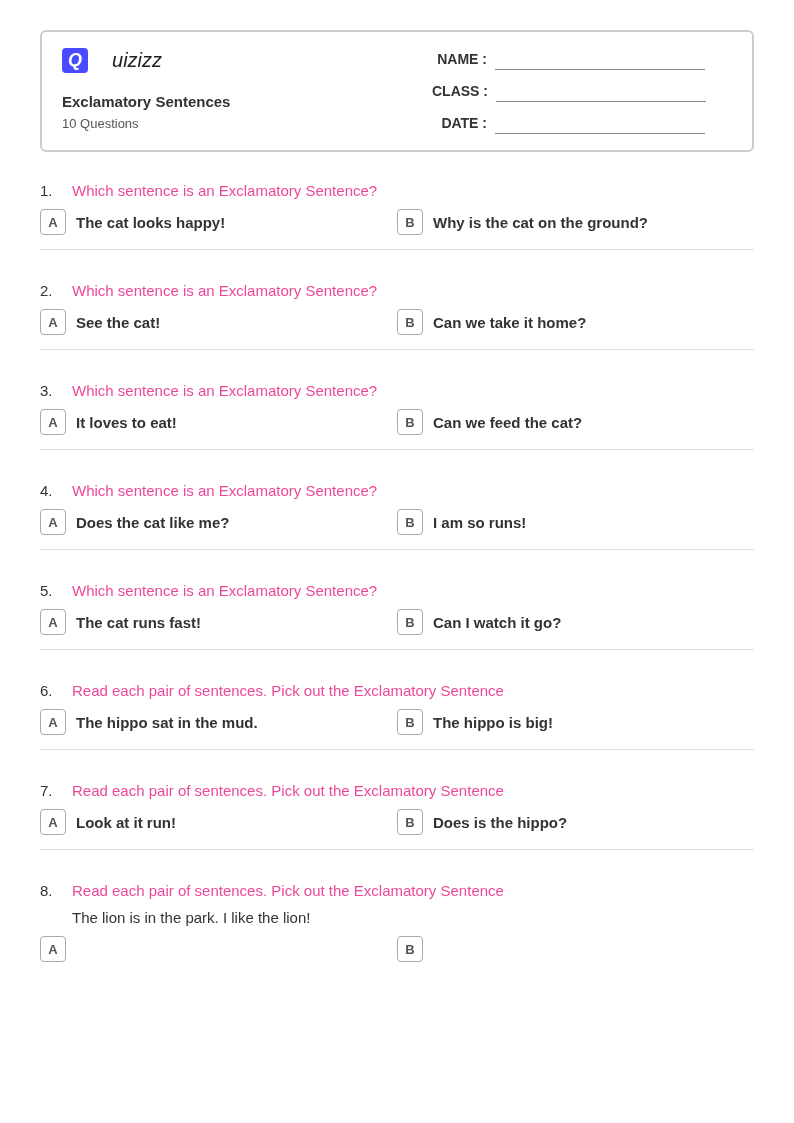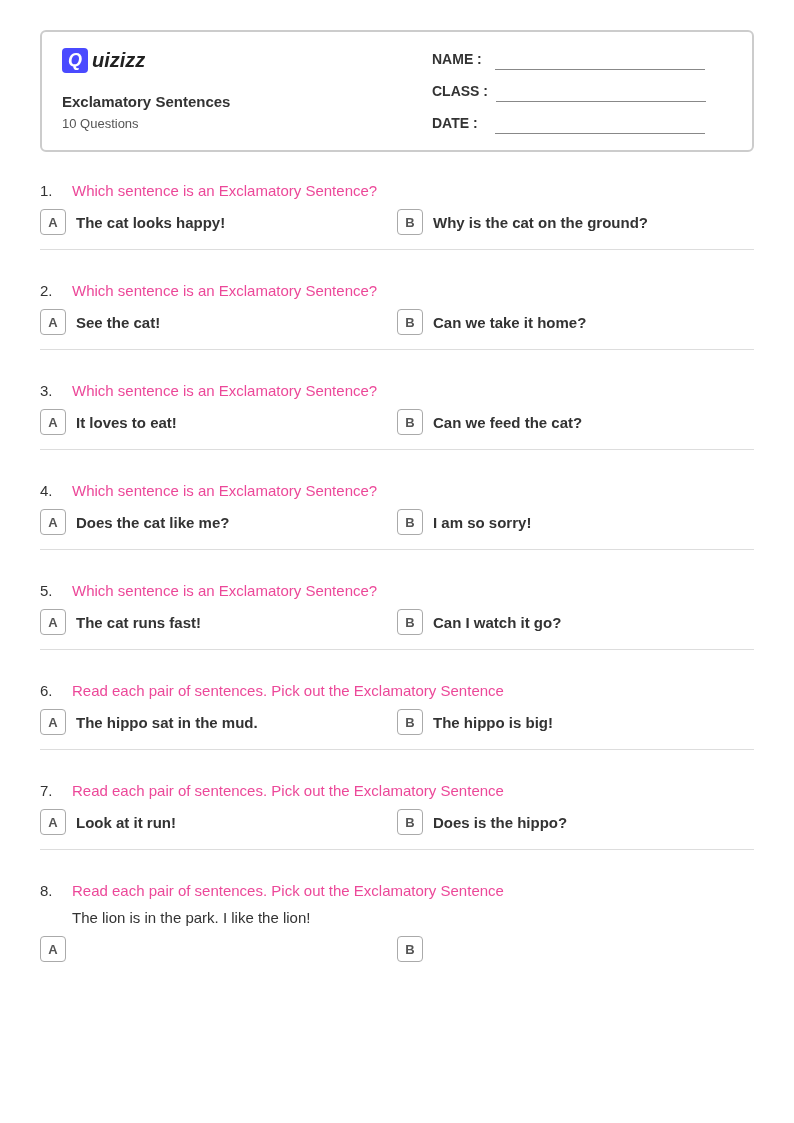--- a/index.html
+++ b/index.html
@@ -45,23 +45,24 @@
       color: #fff;
       font-weight: 900;
       font-size: 18px;
       padding: 2px 6px;
       border-radius: 4px;
       font-style: italic;
     }
 
     .logo-text {
       font-size: 20px;
-      font-weight: 700;
+      font-weight: 400;
       color: #222;
       font-style: italic;
+      margin-left: 20px;
     }
 
     .quiz-title {
       font-size: 15px;
       font-weight: 600;
       color: #333;
       margin-top: 14px;
     }
 
     .quiz-count {
@@ -80,20 +81,21 @@
       display: flex;
       align-items: center;
       gap: 8px;
     }
 
     .field-label {
       font-size: 14px;
       font-weight: 600;
       color: #333;
       min-width: 55px;
+      text-align: right;
     }
 
     .field-line {
       border: none;
       border-bottom: 1.5px solid #888;
       width: 210px;
       height: 22px;
       outline: none;
       font-size: 14px;
     }
@@ -259,21 +261,21 @@
         <span class="question-num">4.</span>
         <span class="question-text">Which sentence is an Exclamatory Sentence?</span>
       </div>
       <div class="answers-row">
         <div class="answer-option">
           <div class="option-box">A</div>
           <span class="option-text">Does the cat like me?</span>
         </div>
         <div class="answer-option">
           <div class="option-box">B</div>
-          <span class="option-text">I am so sorry!</span>
+          <span class="option-text">I am so runs!</span>
         </div>
       </div>
       <hr class="divider">
     </div>
     <div class="question-block">
       <div class="question-number-row">
         <span class="question-num">5.</span>
         <span class="question-text">Which sentence is an Exclamatory Sentence?</span>
       </div>
       <div class="answers-row">

